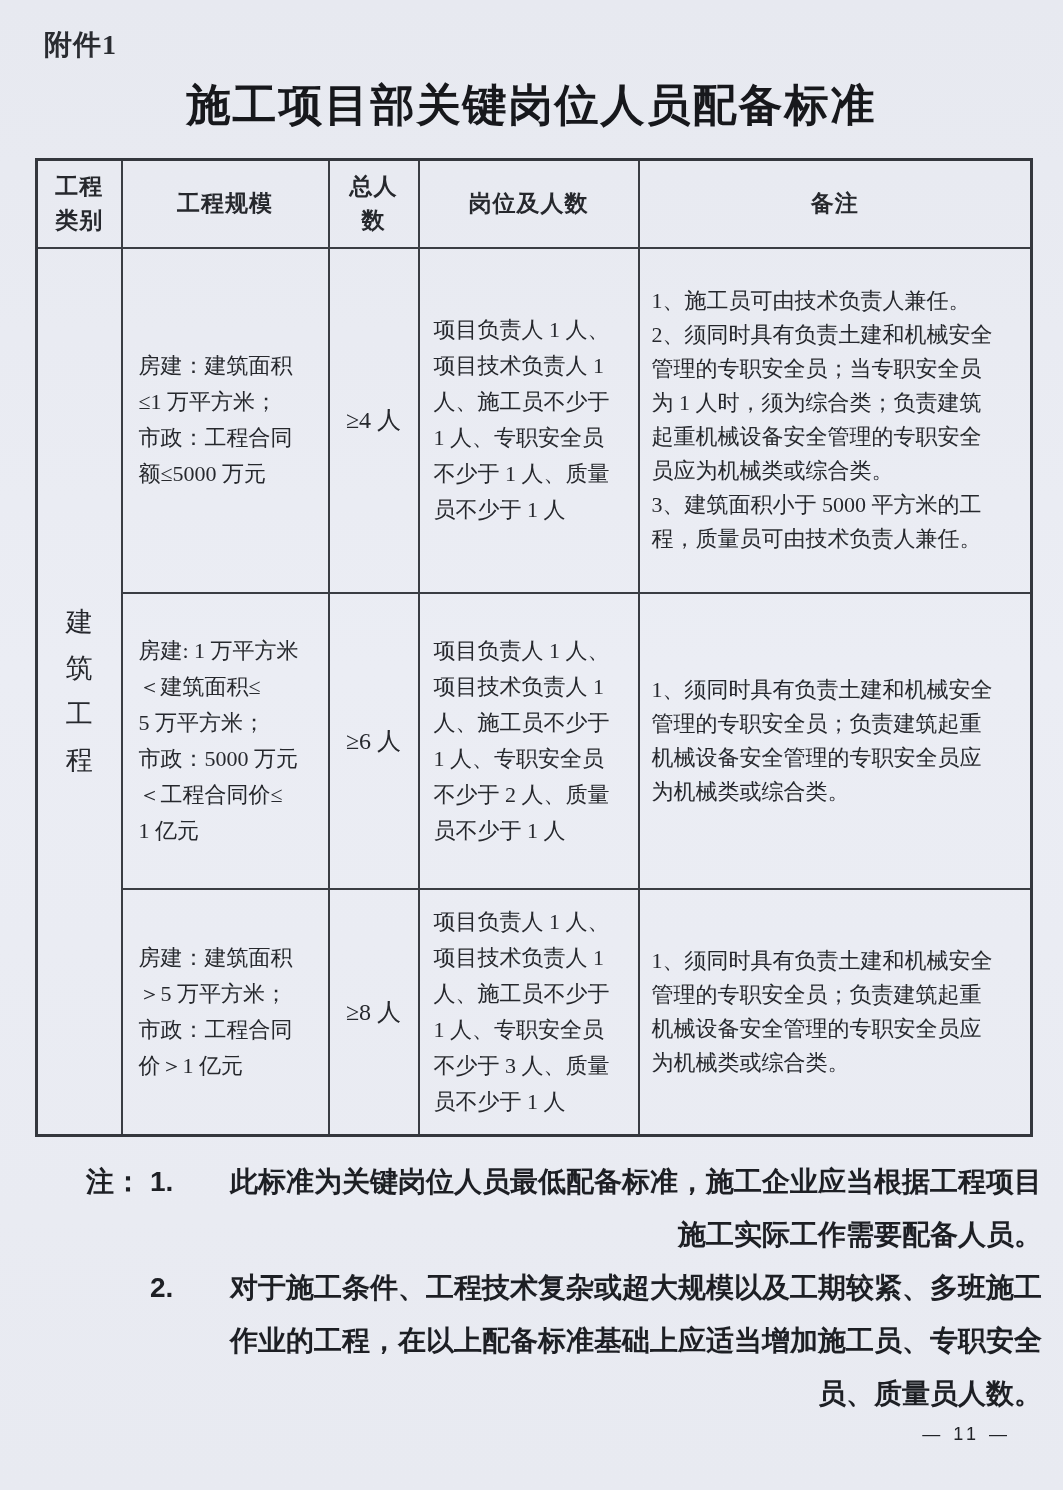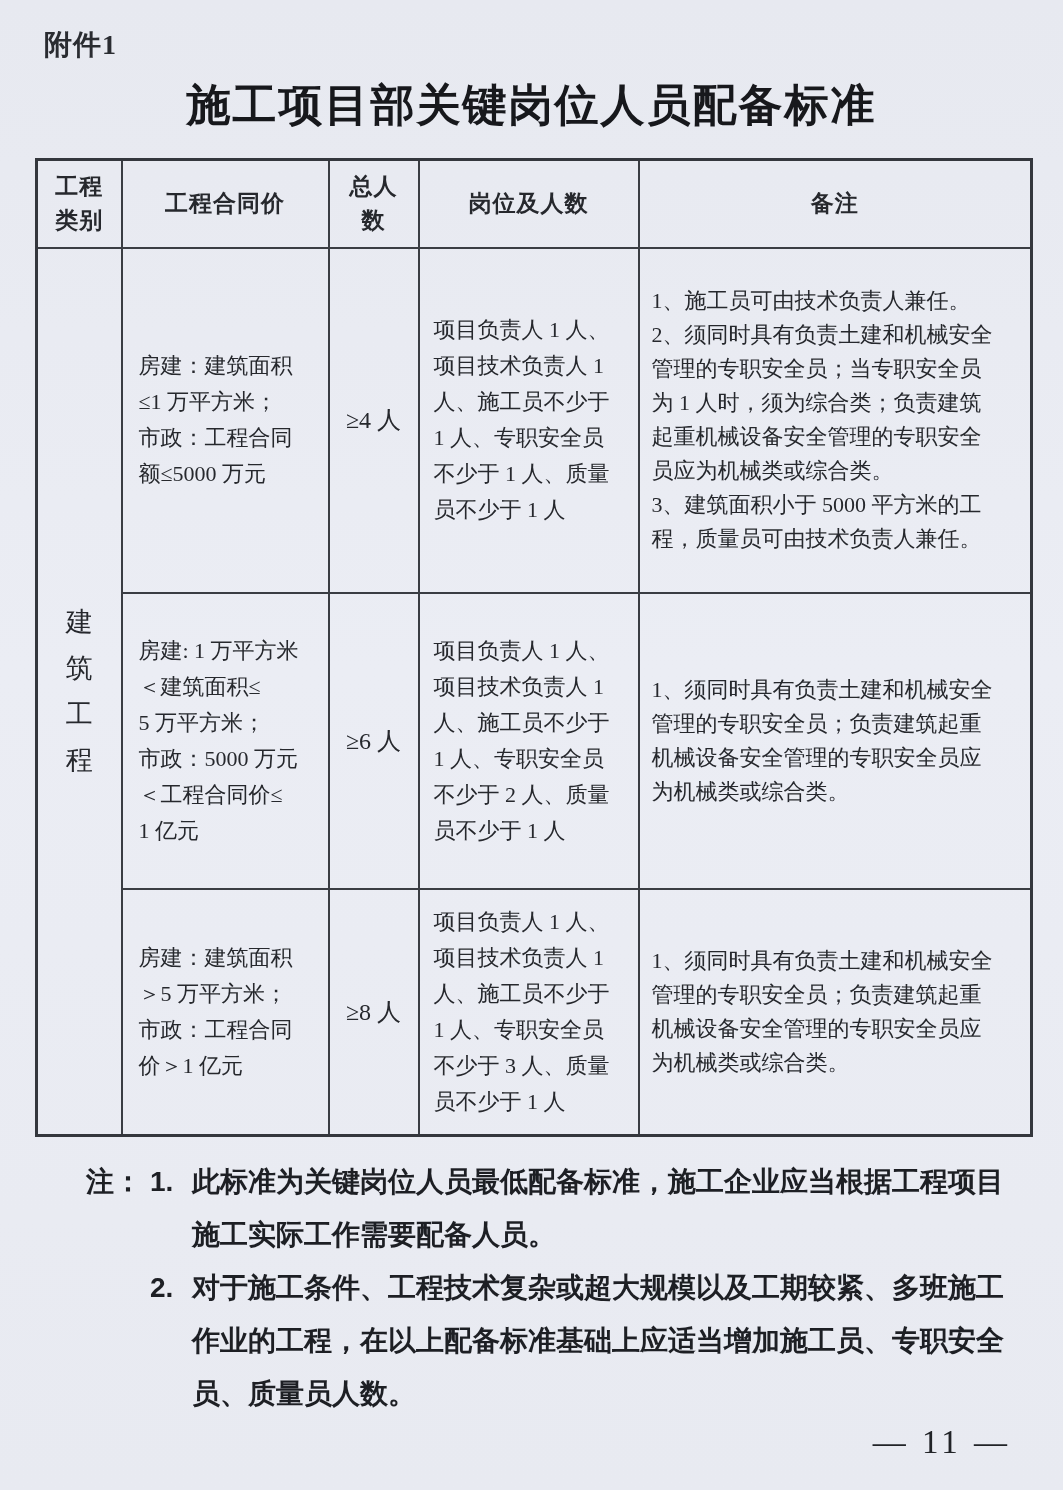--- a/index.html
+++ b/index.html
@@ -96,29 +96,29 @@
     font-family: "Liberation Sans", sans-serif;
     font-weight: 600;
     font-size: 28px;
     line-height: 53px;
     color: #1d1f24;
   }
   .notes-label { flex: 0 0 64px; }
   .notes-items { flex: 1; }
   .note-item { display: flex; }
   .note-num { flex: 0 0 42px; }
-  .note-text { flex: 1; max-width: 850px; white-space: pre-line; }
+  .note-text { flex: 1; max-width: 850px; white-space: pre-line; text-align: right; }
   .pageno {
     position: absolute;
     top: 1424px;
     right: 52px;
-    font-size: 33px;
+    font-size: 18px;
     letter-spacing: 4px;
     color: #212327;
-    font-family: Liberation Serif, serif;
+    font-family: Liberation Sans, sans-serif;
   }
 </style>
 </head>
 <body>
 
 <div class="page">
 
   <div class="attachment">附件1</div>
 
   <h1 class="title">施工项目部关键岗位人员配备标准</h1>
@@ -128,21 +128,21 @@
       <col style="width:85px">
       <col style="width:207px">
       <col style="width:90px">
       <col style="width:220px">
       <col style="width:393px">
     </colgroup>
     <thead>
       <tr>
         <th>工程
 类别</th>
-        <th>工程合同价</th>
+        <th>工程规模</th>
         <th>总人
 数</th>
         <th>岗位及人数</th>
         <th>备注</th>
       </tr>
     </thead>
     <tbody>
       <tr class="r1">
         <td class="cat-cell" rowspan="3">
           <div class="cat">建筑工程</div>

